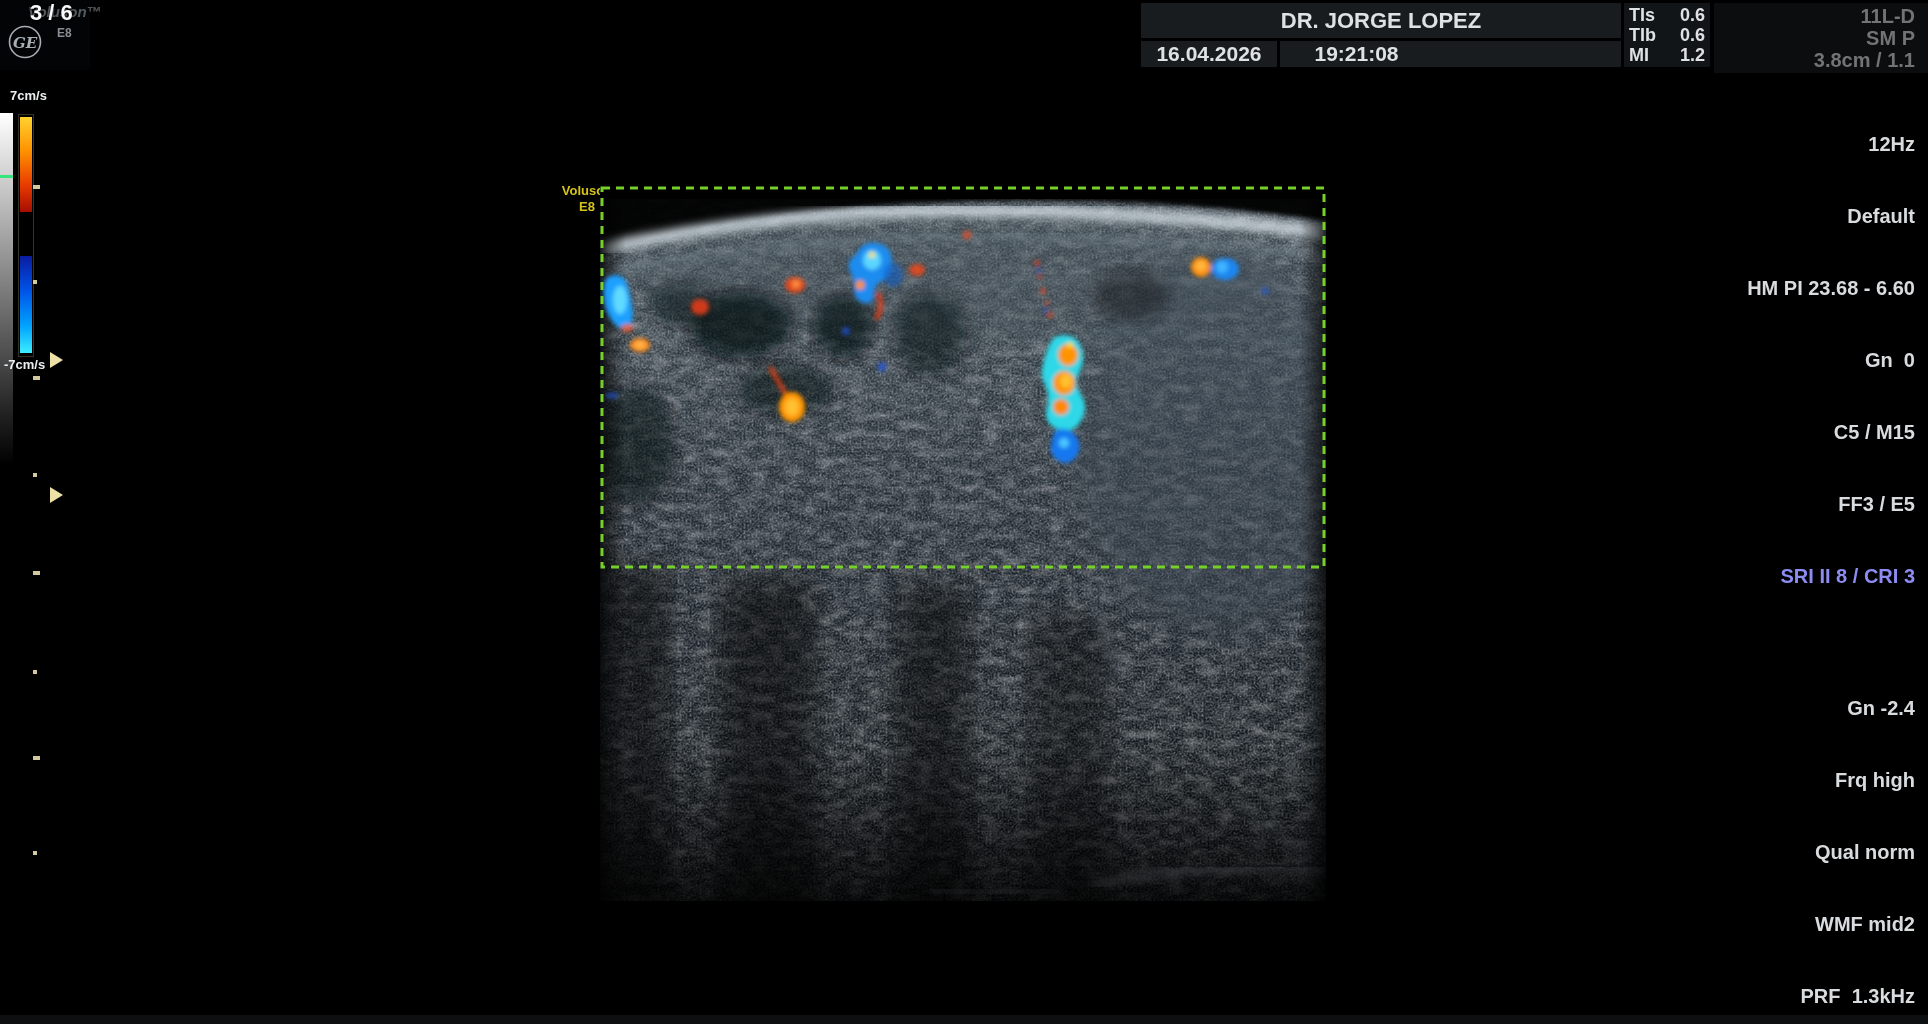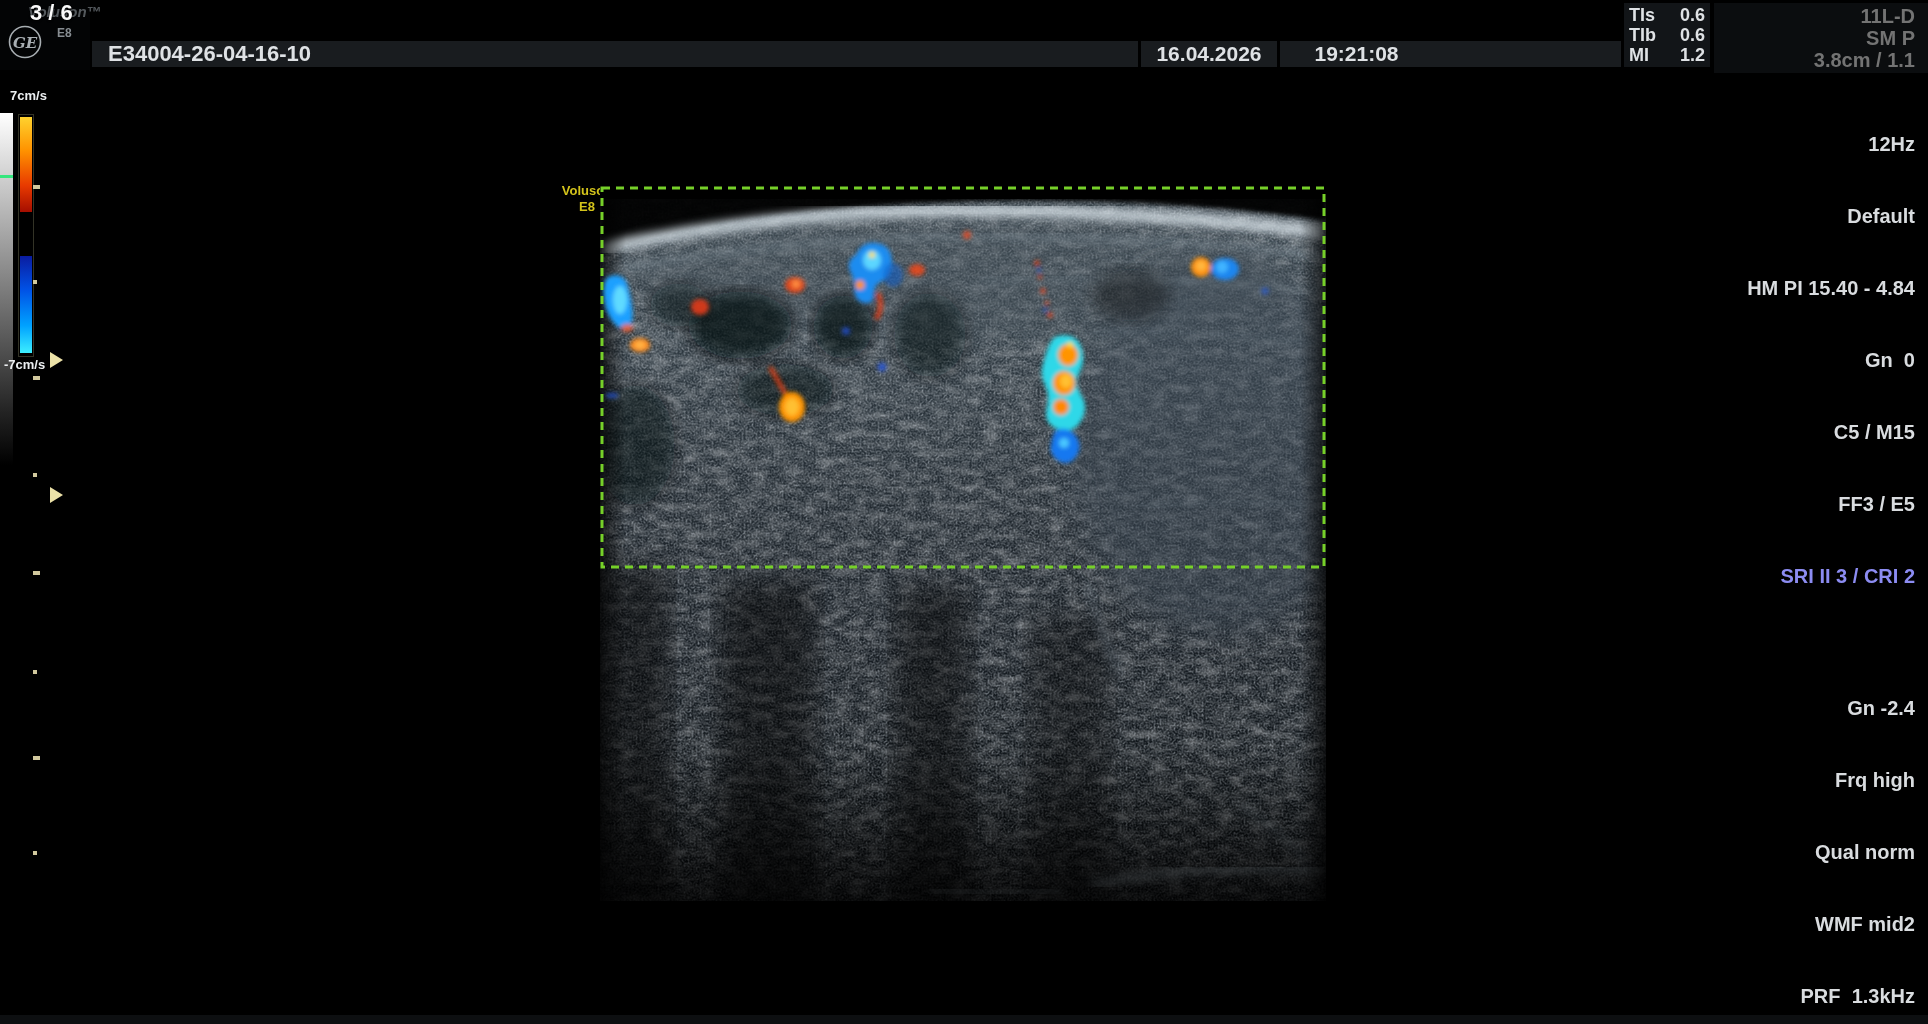--- a/index.html
+++ b/index.html
@@ -67,21 +67,21 @@
     <span class="page-indicator">3 / 6</span>
     <span class="ge-logo">
       <svg width="36" height="36" viewBox="0 0 36 36">
         <circle cx="18" cy="18" r="15.5" fill="none" stroke="#a8aeb2" stroke-width="1.6"></circle>
         <text x="18" y="23.5" font-family="DejaVu Serif, serif" font-style="italic" font-size="15" fill="#a8aeb2" text-anchor="middle">GE</text>
       </svg>
     </span>
     <span class="model-small">E8</span>
   </div>
 
-  <div class="cell" id="id-cell">E34004-26-04-16-10</div>
+  <div class="cell" id="doctor-cell">DR. JORGE LOPEZ</div>
   <div class="cell" id="date-cell">16.04.2026</div>
   <div class="cell" id="time-cell">19:21:08</div>
   <div class="cell" id="empty-cell"></div>
 
   <div class="cell" id="ti-cell">
     <div class="ti-row">
       <span>TIs</span>
       <span>0.6</span>
     </div>
     <div class="ti-row">
@@ -96,25 +96,25 @@
 
   <div class="cell" id="probe-cell">
     <div>11L-D</div>
     <div>SM P</div>
     <div>3.8cm / 1.1</div>
   </div>
 
   <div class="params">
     <div>12Hz</div>
     <div>Default</div>
-    <div>HM PI 15.40 - 4.84</div>
+    <div>HM PI 23.68 - 6.60</div>
     <div>Gn  0</div>
     <div>C5 / M15</div>
     <div>FF3 / E5</div>
-    <div class="sri">SRI II 3 / CRI 2</div>
+    <div class="sri">SRI II 8 / CRI 3</div>
     <div class="gap"></div>
     <div>Gn -2.4</div>
     <div>Frq high</div>
     <div>Qual norm</div>
     <div>WMF mid2</div>
     <div>PRF  1.3kHz</div>
   </div>
 
   <span class="vel-max">7cm/s</span>
   <div class="graybar"></div>

